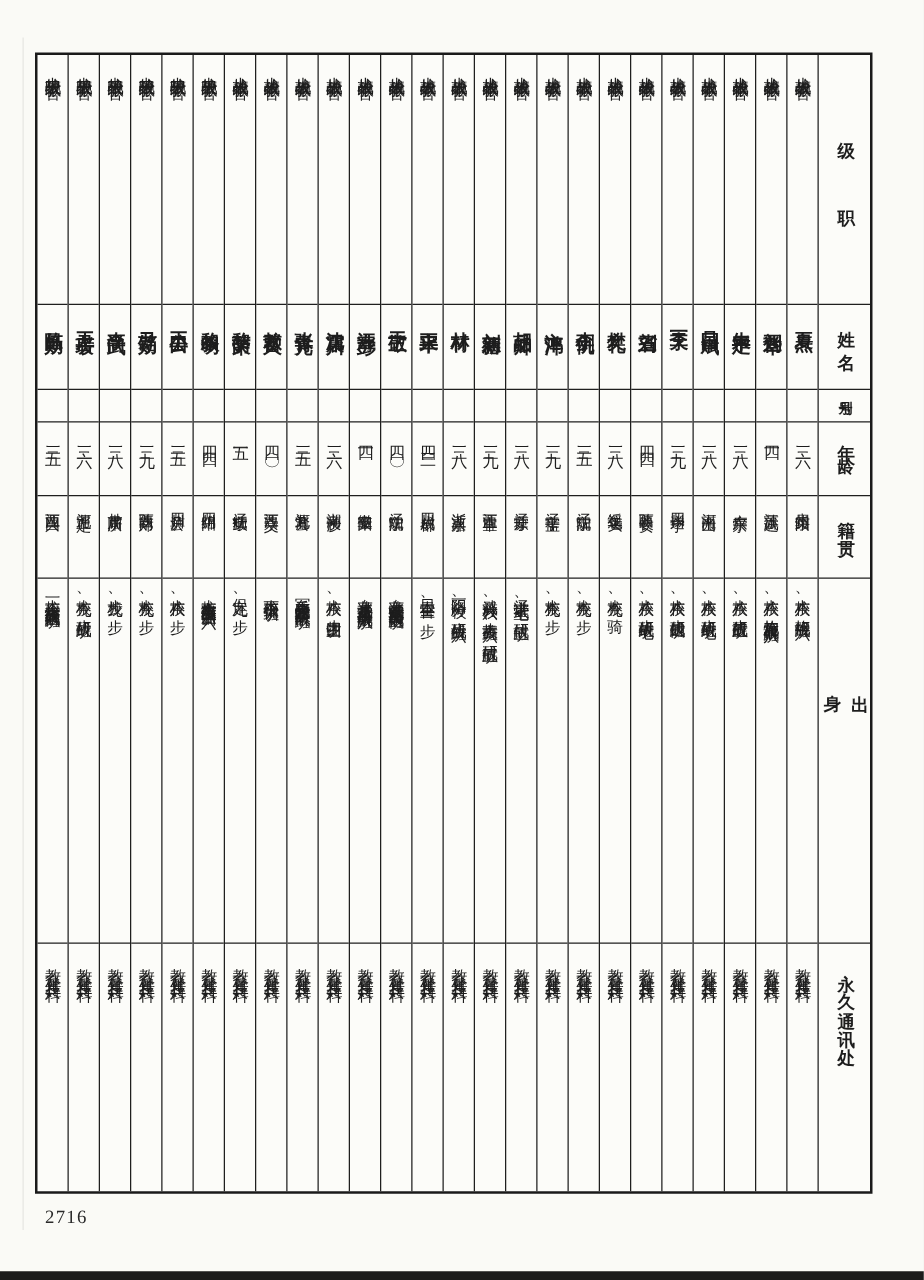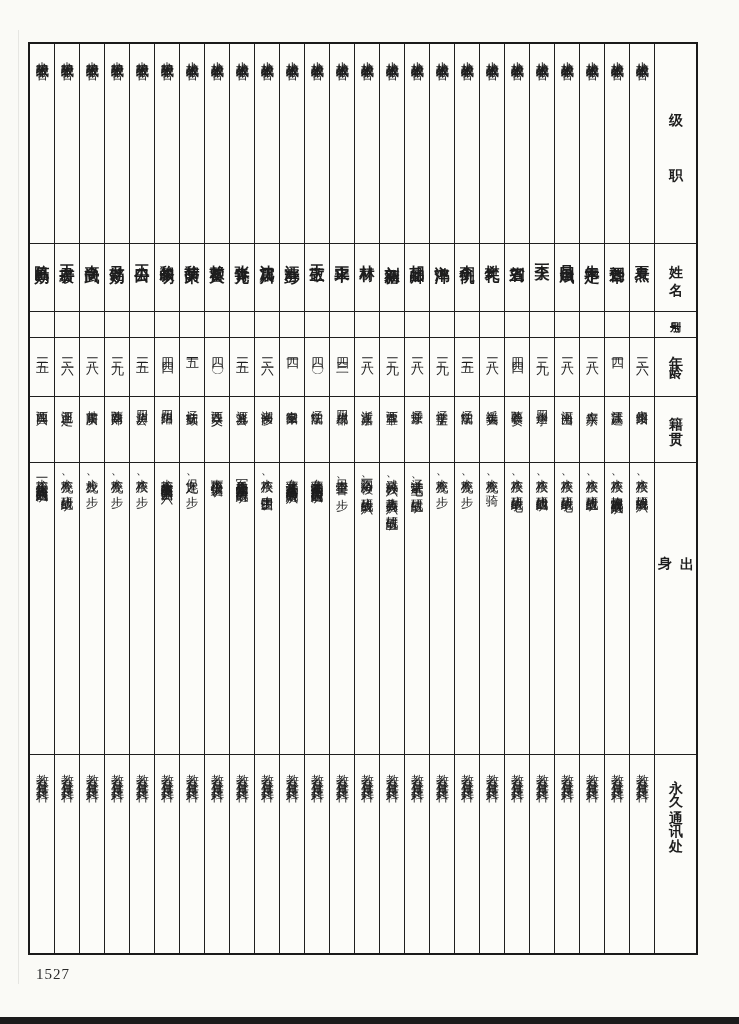--- a/index.html
+++ b/index.html
@@ -700,16 +700,16 @@
         </div>
         <div class="cell origin">
           <span class="vtext">本校一〇步高教班六战研班四</span>
         </div>
         <div class="cell contact">
           <span class="vtext">教育处步兵科</span>
         </div>
       </div>
     </div>
 
-  <div class="page-number">1527</div>
+  <div class="page-number">2716</div>
   <div class="scan-left-edge"></div>
   <div class="scan-bottom-bar"></div>
 </div>
 
 </body></html>

